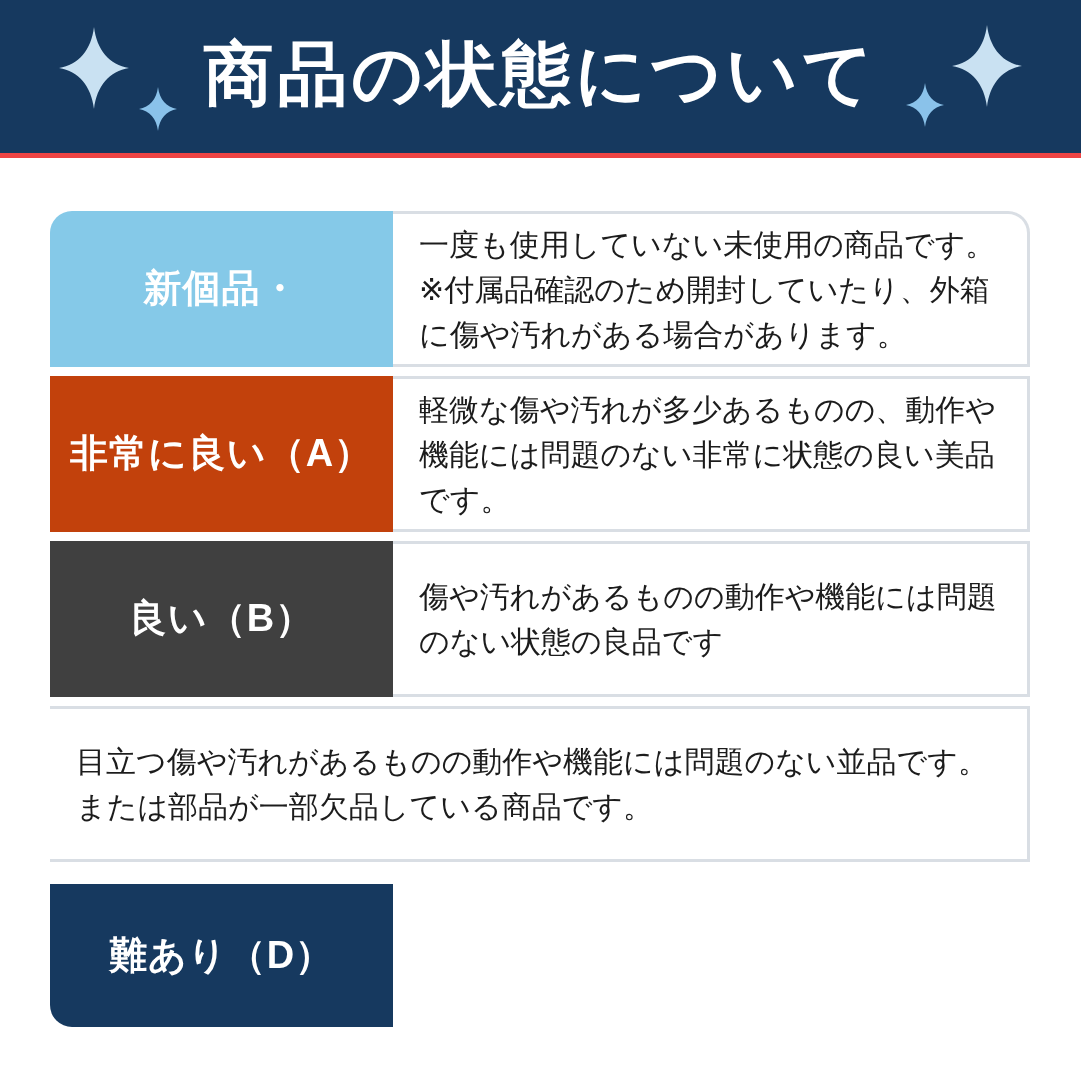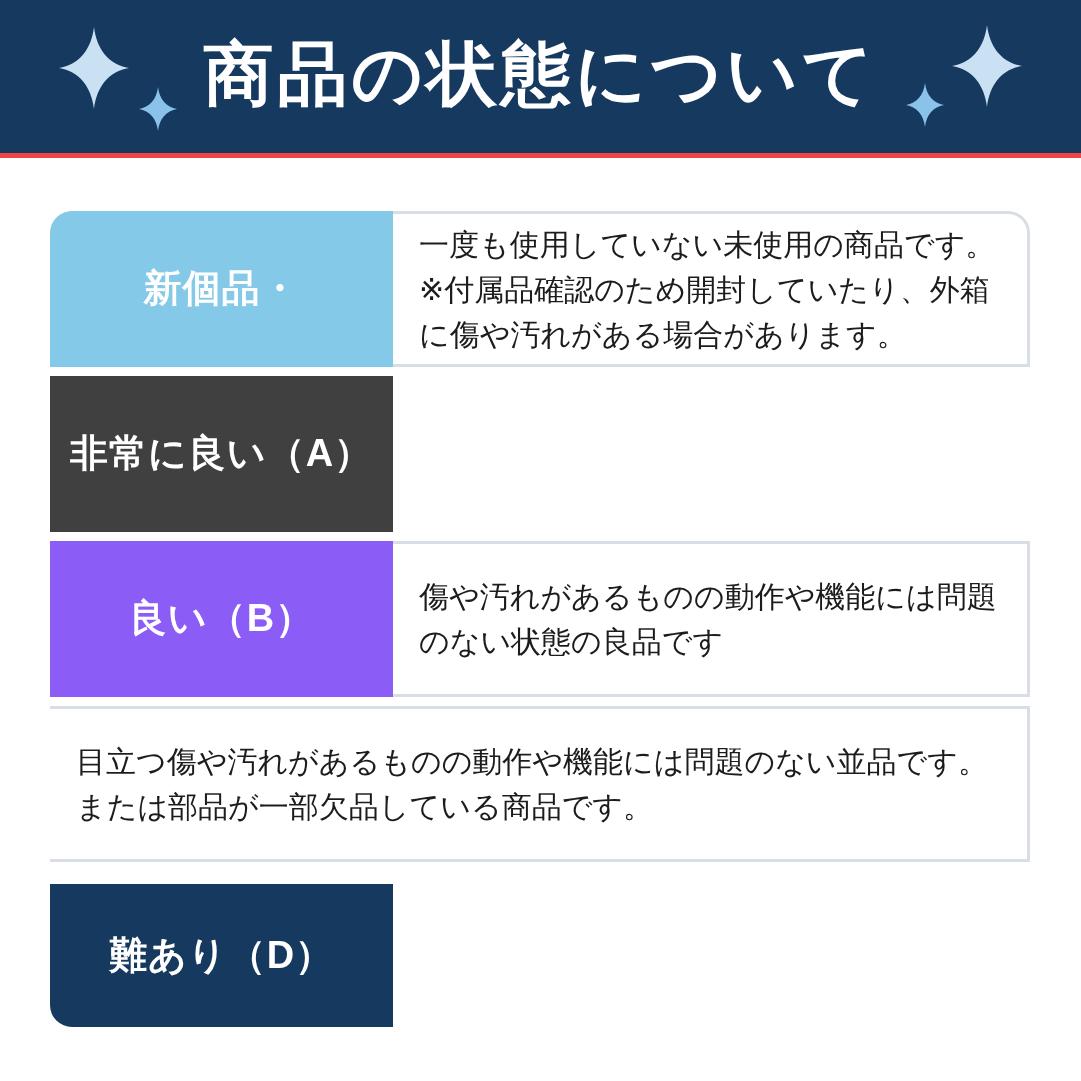--- a/index.html
+++ b/index.html
@@ -123,28 +123,31 @@
   <div class="condition-row">
     <div class="label-cell" style="background-color: rgb(133, 201, 232);">
       <span class="label-line">新個品・</span>
     </div>
     <div class="desc-cell">
       <p class="desc-text">一度も使用していない未使用の商品です。※付属品確認のため開封していたり、外箱に傷や汚れがある場合があります。</p>
     </div>
   </div>
 
   <div class="condition-row">
-    <div class="label-cell" style="background-color: #404040;">
+    <div class="label-cell" style="background-color: #c2410c;">
       <span class="label-line">非常に良い（A）</span>
       <span class="label-line"></span>
+    </div>
+    <div class="desc-cell">
+      <p class="desc-text">軽微な傷や汚れが多少あるものの、動作や機能には問題のない非常に状態の良い美品です。</p>
     </div>
   </div>
 
   <div class="condition-row">
-    <div class="label-cell" style="background-color: #8b5cf6;">
+    <div class="label-cell" style="background-color: #404040;">
       <span class="label-line">良い（B）</span>
       <span class="label-line"></span>
     </div>
     <div class="desc-cell">
       <p class="desc-text">傷や汚れがあるものの動作や機能には問題のない状態の良品です</p>
     </div>
   </div>
 
   <div class="condition-row">
     <div class="desc-cell">

